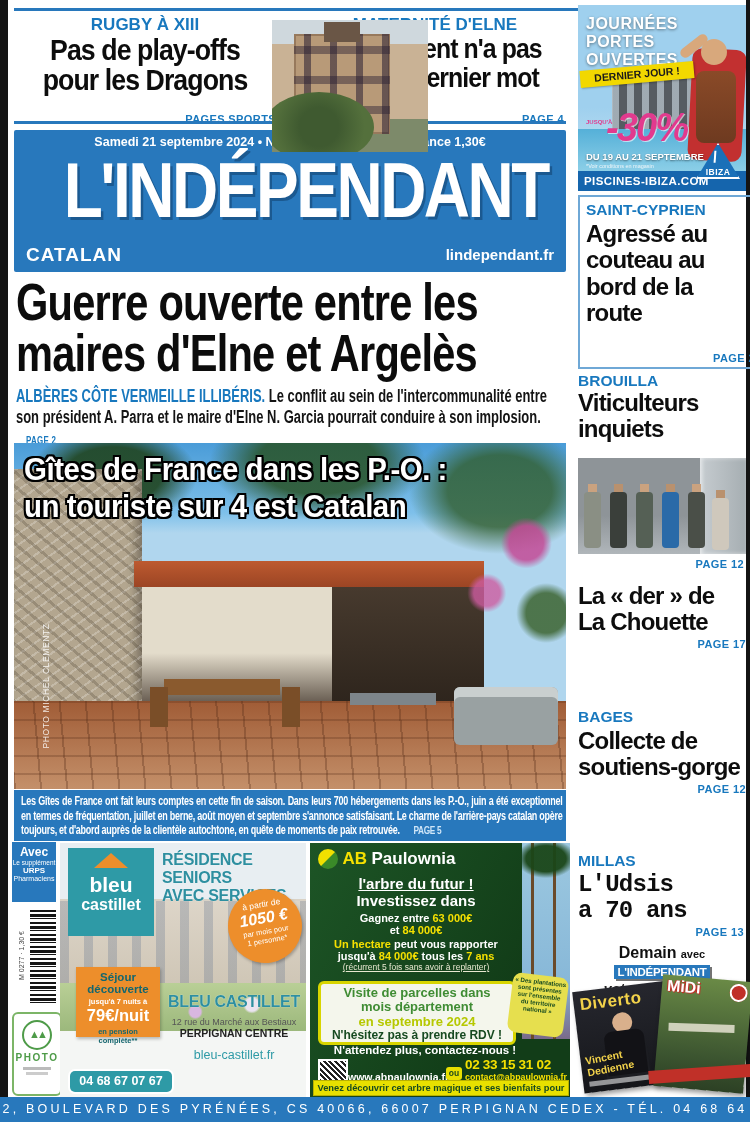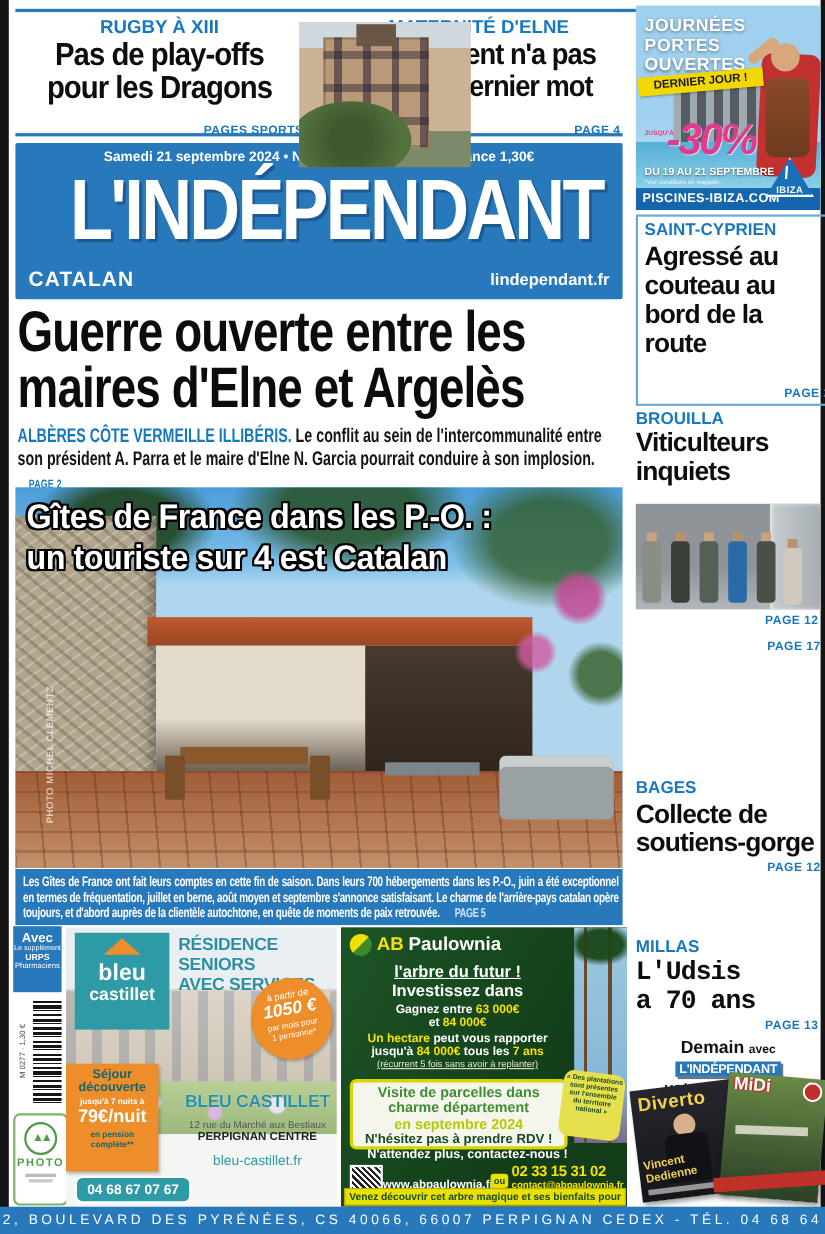--- a/index.html
+++ b/index.html
@@ -161,20 +161,21 @@
       <div class="abs" style="left:32px;top:22px;width:17px;height:56px;background:#3a3f3a;border-radius:4px;box-shadow:0 -12px 0 -4px #b9916e;margin-top:12px;"></div>
       <div class="abs" style="left:58px;top:22px;width:17px;height:56px;background:#556055;border-radius:4px;box-shadow:0 -12px 0 -4px #caa27f;margin-top:12px;"></div>
       <div class="abs" style="left:84px;top:22px;width:17px;height:56px;background:#2a6aa8;border-radius:4px;box-shadow:0 -12px 0 -4px #b9916e;margin-top:12px;"></div>
       <div class="abs" style="left:110px;top:22px;width:17px;height:56px;background:#4a4f48;border-radius:4px;box-shadow:0 -12px 0 -4px #caa27f;margin-top:12px;"></div>
       <div class="abs" style="left:134px;top:28px;width:17px;height:52px;background:#cfc8bc;border-radius:4px;box-shadow:0 -12px 0 -4px #b9916e;margin-top:12px;"></div>
     </div>
     <div class="pg abs" style="right:2px;top:186px;">PAGE 12</div>
   </div>
 
   <div class="abs sbitem" style="top:580px;height:120px;">
+    <div class="sbtitle" style="margin-top:3px;">La « der » de La Chouette</div>
     <div class="pg" style="text-align:right;margin-top:2px;">PAGE 17</div>
   </div>
 
   <div class="abs sbitem" style="top:708px;height:126px;">
     <div class="kick" style="font-size:15.5px;">BAGES</div>
     <div class="sbtitle" style="margin-top:2px;">Collecte de soutiens-gorge</div>
     <div class="pg" style="text-align:right;margin-top:2px;">PAGE 12</div>
   </div>
 
   <div class="abs sbitem" style="top:852px;height:90px;">
@@ -247,21 +248,21 @@
     <div class="abs b" style="left:102px;top:8px;width:150px;color:#2E8FA0;font-size:16px;line-height:1.12;letter-spacing:-.3px;text-shadow:0 0 1px #fff;">
       <div>RÉSIDENCE SENIORS</div>
       <div>AVEC SERVICES</div>
     </div>
     <div class="abs ctr white" style="left:168px;top:46px;width:74px;height:74px;border-radius:50%;background:#ED8E2B;transform:rotate(-10deg);box-shadow:1px 2px 3px rgba(0,0,0,.25);">
       <div style="font-size:8.5px;padding-top:10px;">à partir de</div>
       <div class="b" style="font-size:16px;font-style:italic;">1050 €</div>
       <div style="font-size:7.5px;">par mois pour</div>
       <div style="font-size:7.5px;">1 personne*</div>
     </div>
-    <div class="abs ctr" style="left:0;top:124px;width:84px;height:98px;background:#ED8E2B;box-shadow:1px 2px 3px rgba(0,0,0,.25);">
+    <div class="abs ctr" style="left:16px;top:124px;width:84px;height:70px;background:#ED8E2B;box-shadow:1px 2px 3px rgba(0,0,0,.25);">
       <div class="b" style="color:#14666e;font-size:11.5px;padding-top:4px;">Séjour</div>
       <div class="b" style="color:#14666e;font-size:11.5px;">découverte</div>
       <div class="b white" style="font-size:7.5px;margin-top:2px;">jusqu'à 7 nuits à</div>
       <div class="b white" style="font-size:16.5px;">79€/nuit</div>
       <div class="b" style="color:#14666e;font-size:7.5px;margin-top:2px;">en pension</div>
       <div class="b" style="color:#14666e;font-size:7.5px;">complète**</div>
     </div>
     <div class="abs ctr b white" style="left:10px;top:228px;width:102px;height:21px;background:#2E9AA6;border-radius:5px;font-size:12.5px;line-height:21px;box-shadow:0 0 0 2px #fff;">04 68 67 07 67</div>
     <div class="abs ctr" style="left:104px;top:150px;width:140px;">
       <div class="b" style="color:#2E8FA0;font-size:16px;letter-spacing:-.3px;text-shadow:0 0 1px #fff;">BLEU CASTILLET</div>
@@ -294,21 +295,21 @@
       <div class="b" style="font-size:11px;margin-top:2px;color:#fff;">
         <span style="color:#f5e000;">Un hectare</span><span> peut vous rapporter</span>
       </div>
       <div class="b" style="font-size:11px;color:#fff;">
         <span>jusqu'à </span><span style="color:#f5e000;">84 000€</span><span> tous les </span><span style="color:#f5e000;">7 ans</span>
       </div>
       <div style="font-size:8.5px;color:#e8e8d0;text-decoration:underline;">(récurrent 5 fois sans avoir à replanter)</div>
     </div>
     <div class="abs ctr" style="left:8px;top:138px;width:192px;height:58px;background:#f4f6ec;border:3px solid #d8d500;border-radius:6px;">
       <div class="b" style="color:#3f8c33;font-size:13px;line-height:1.1;padding-top:2px;">Visite de parcelles dans</div>
-      <div class="b" style="color:#3f8c33;font-size:13px;line-height:1.1;">charme département</div>
+      <div class="b" style="color:#3f8c33;font-size:13px;line-height:1.1;">mois département</div>
       <div class="b" style="color:#b6c800;font-size:13px;line-height:1.1;">en septembre 2024</div>
       <div class="b" style="color:#174a20;font-size:12px;line-height:1.15;">N'hésitez pas à prendre RDV !</div>
     </div>
     <div class="abs ctr b" style="left:200px;top:132px;width:56px;height:60px;background:#e6df4e;border-radius:9px;transform:rotate(7deg);font-size:6.2px;color:#174a20;padding:3px 2px;box-sizing:border-box;">« Des plantations sont présentes sur l'ensemble du territoire national »</div>
     <div class="ctr b white abs" style="left:0;top:201px;width:230px;font-size:11.5px;">N'attendez plus, contactez-nous !</div>
     <div class="abs" style="left:8px;top:216px;width:26px;height:26px;background:#fff;padding:2px;">
       <div style="width:100%;height:100%;background:repeating-linear-gradient(45deg,#222 0 2px,#fff 2px 4px),repeating-linear-gradient(-45deg,#222 0 1px,transparent 1px 3px);"></div>
     </div>
     <div class="abs b white" style="left:38px;top:228px;font-size:10.5px;">www.abpaulownia.fr</div>
     <div class="abs ctr b" style="left:136px;top:224px;width:16px;height:13px;background:#e8e000;color:#1d4a1d;font-size:8.5px;line-height:13px;border-radius:3px;">ou</div>

